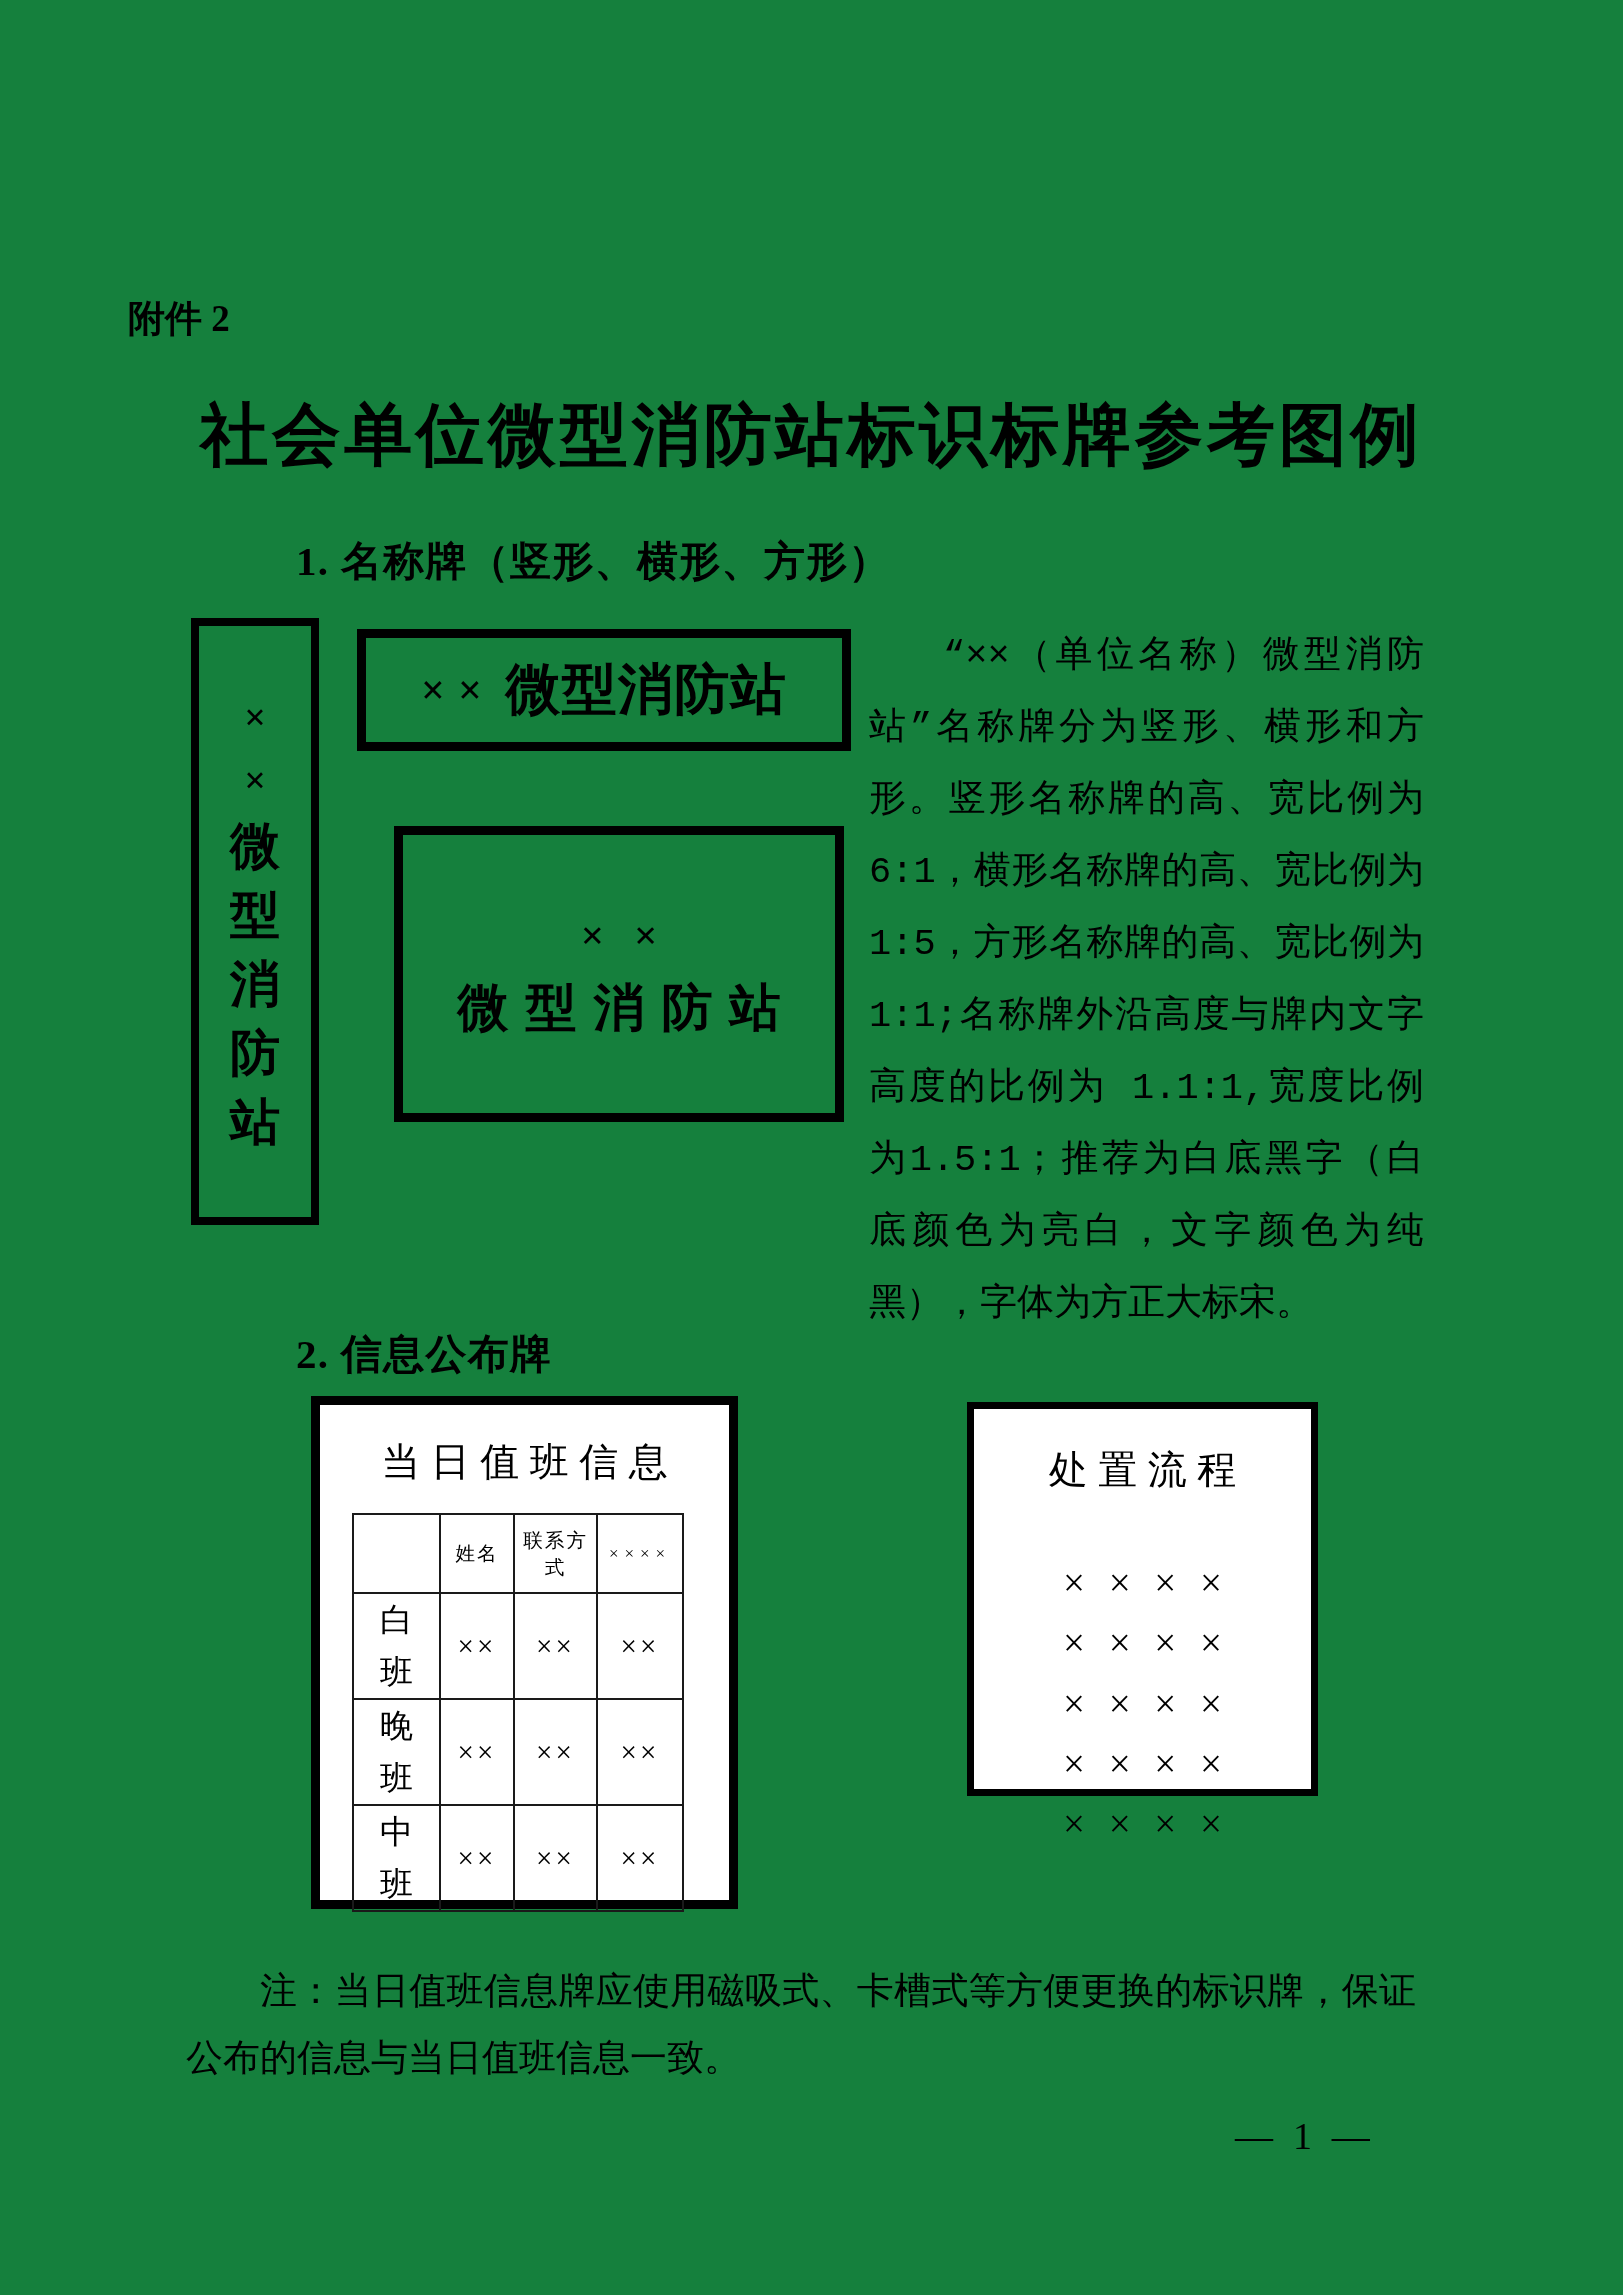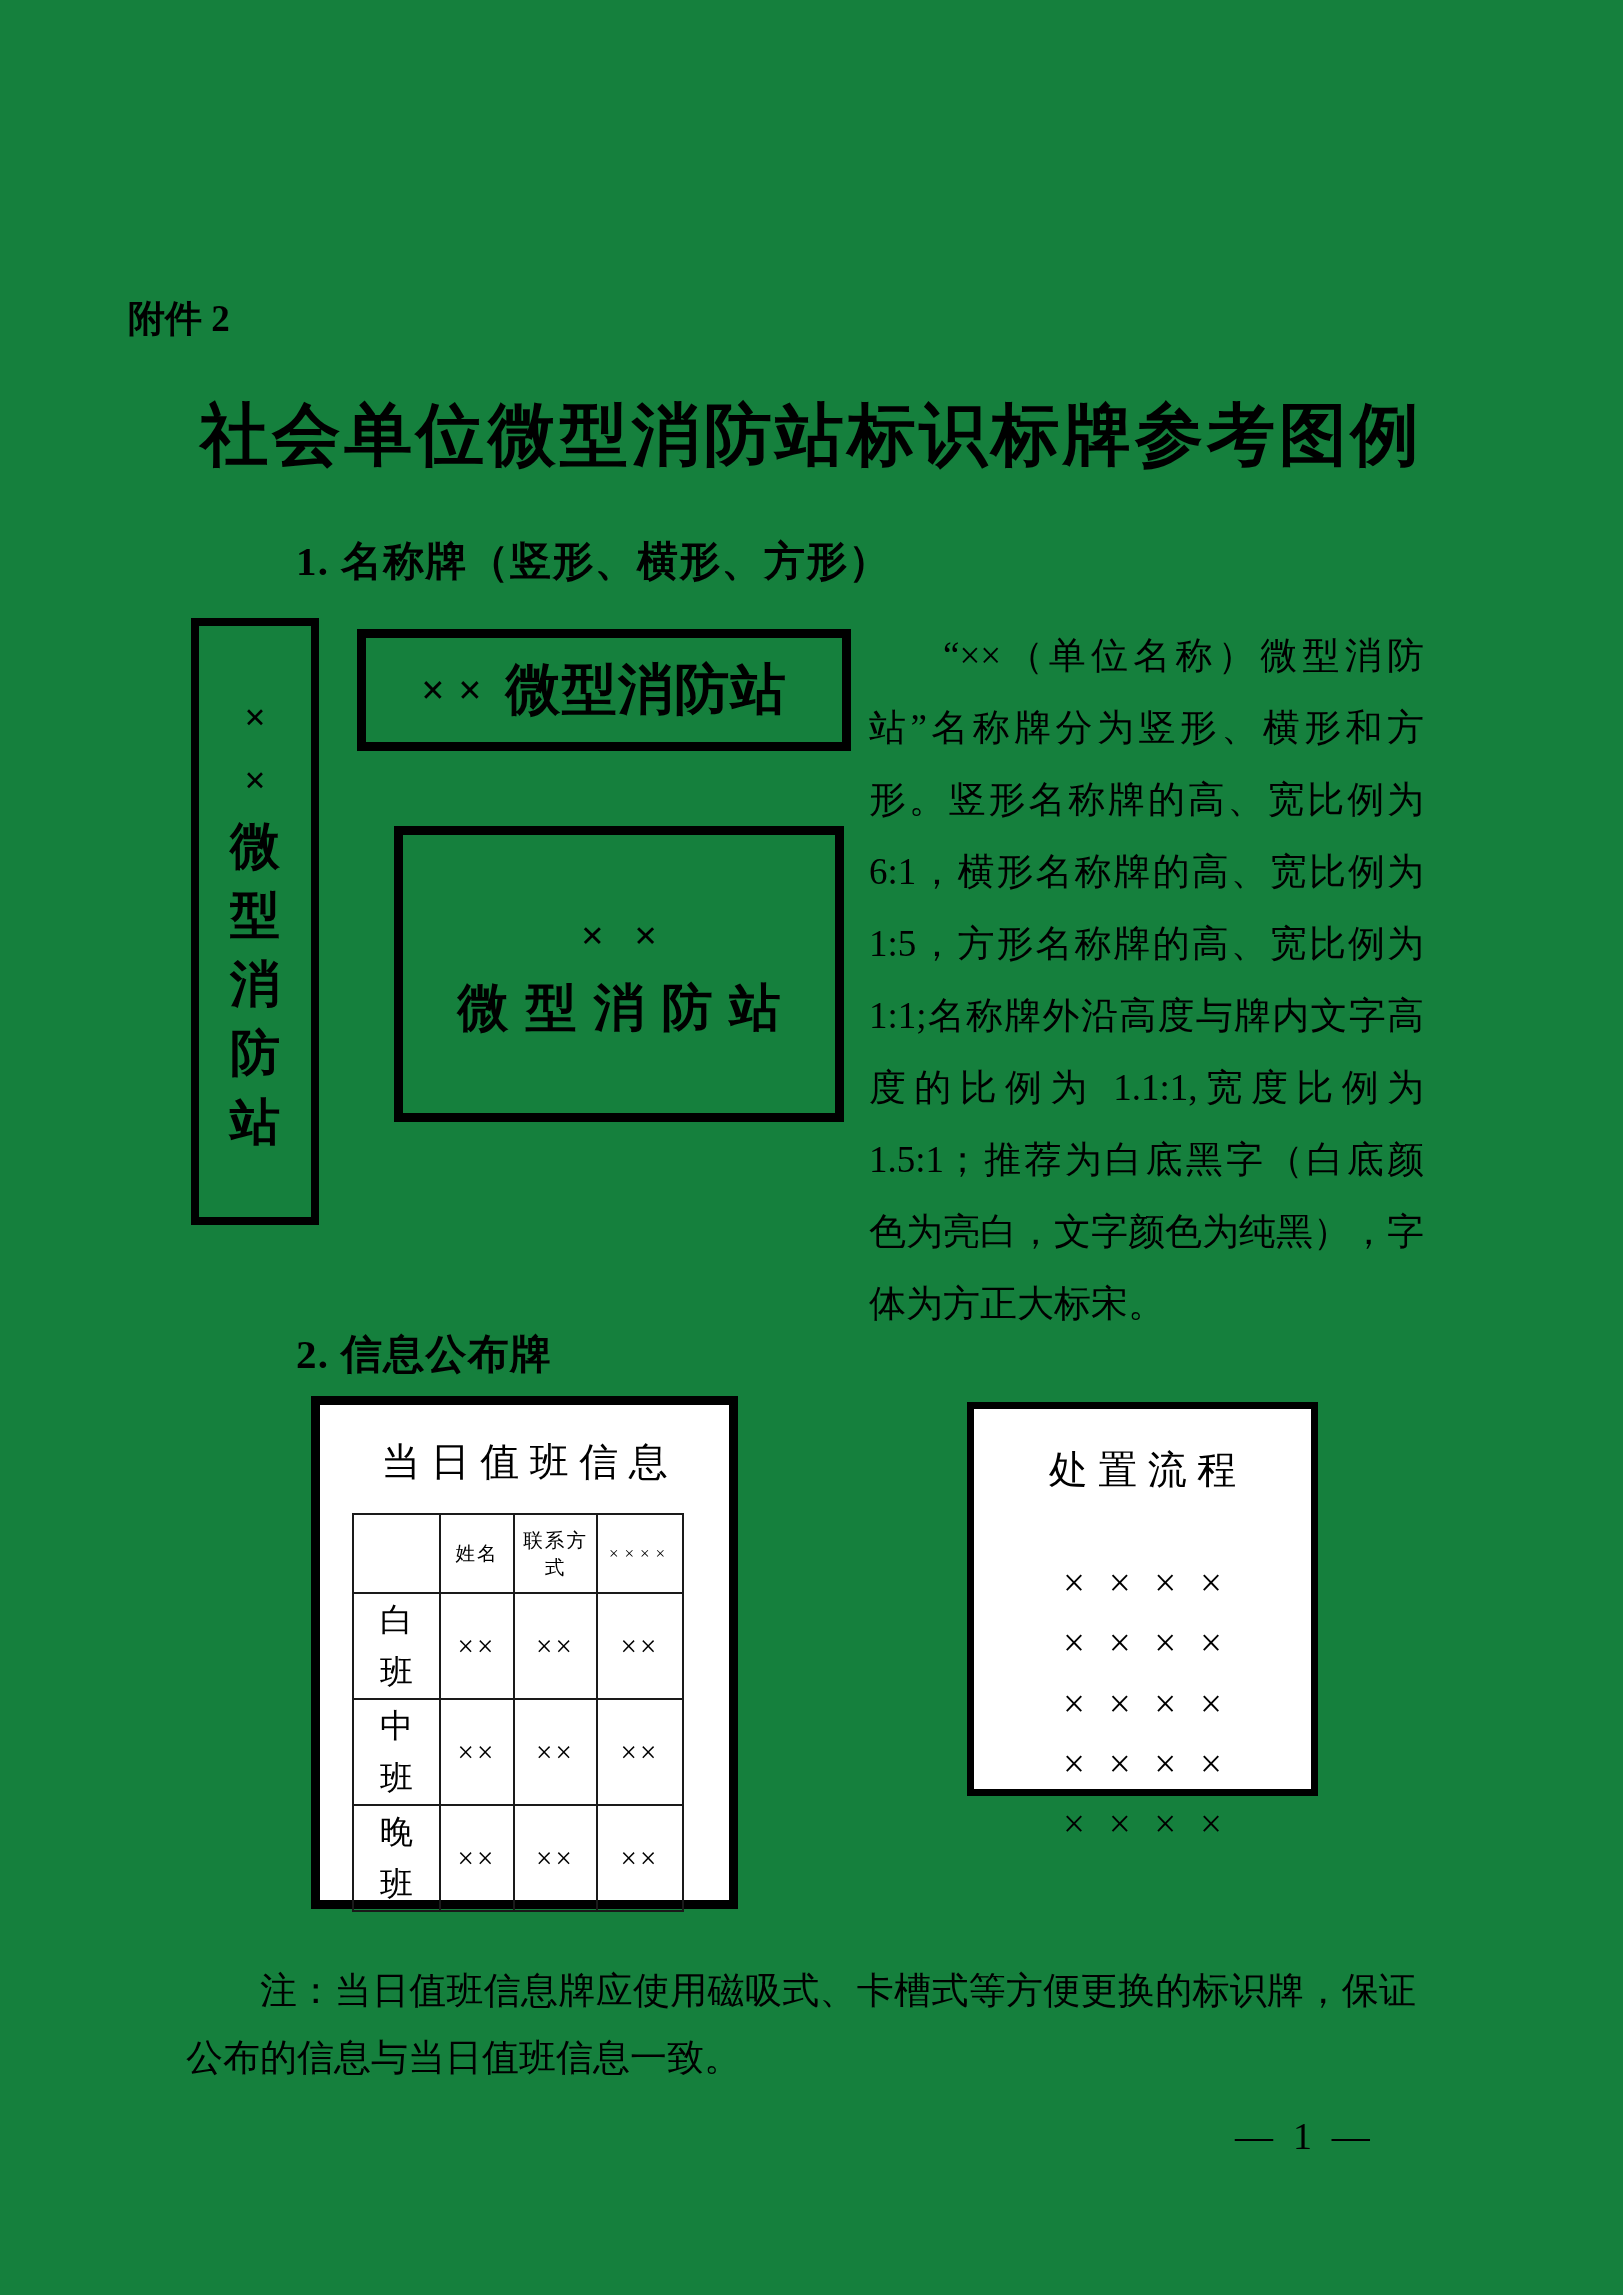--- a/index.html
+++ b/index.html
@@ -31,21 +31,21 @@
 
   
   .sqsign{position:absolute;left:394px;top:826px;width:450px;height:296px;
     border:9.2px solid #000;box-sizing:border-box;
     display:flex;flex-direction:column;align-items:center;justify-content:center;gap:22px;}
   .sq1{font-size:41px;font-weight:700;letter-spacing:30px;padding-left:30px;line-height:46px;}
   .sq2{font-size:51px;font-weight:700;letter-spacing:17px;padding-left:17px;line-height:56px;}
 
   
   .desc{position:absolute;left:869px;top:620px;width:555px;
-    font-size:37px;line-height:72px;text-align:justify;text-indent:2em;}
+    font-size:37px;line-height:72px;text-align:justify;text-indent:2em;font-family:Liberation Mono, monospace;}
 
   
   .board{position:absolute;box-sizing:border-box;border:9.2px solid #000;background:#fff;}
   .duty{left:311px;top:1396px;width:427px;height:513px;}
   .proc{left:967px;top:1402px;width:351px;height:394px;border-width:7.9px;}
   .board-title{text-align:center;font-size:39px;font-weight:400;letter-spacing:10.5px;padding-left:10.5px;}
   .duty .board-title{margin-top:30px;}
   .proc .board-title{margin-top:34px;}
 
   
@@ -120,27 +120,27 @@
         <th class="colhead">联系方式</th>
         <th class="xhead">××××</th>
       </tr>
       <tr class="drow">
         <td><span class="rlabel">白班</span></td>
         <td class="cell">××</td>
         <td class="cell">××</td>
         <td class="cell">××</td>
       </tr>
       <tr class="drow">
-        <td><span class="rlabel">中班</span></td>
+        <td><span class="rlabel">晚班</span></td>
         <td class="cell">××</td>
         <td class="cell">××</td>
         <td class="cell">××</td>
       </tr>
       <tr class="drow">
-        <td><span class="rlabel">晚班</span></td>
+        <td><span class="rlabel">中班</span></td>
         <td class="cell">××</td>
         <td class="cell">××</td>
         <td class="cell">××</td>
       </tr>
     </tbody>
       </table>
   </div>
 
   <div class="board proc">
     <div class="board-title">处置流程</div>

